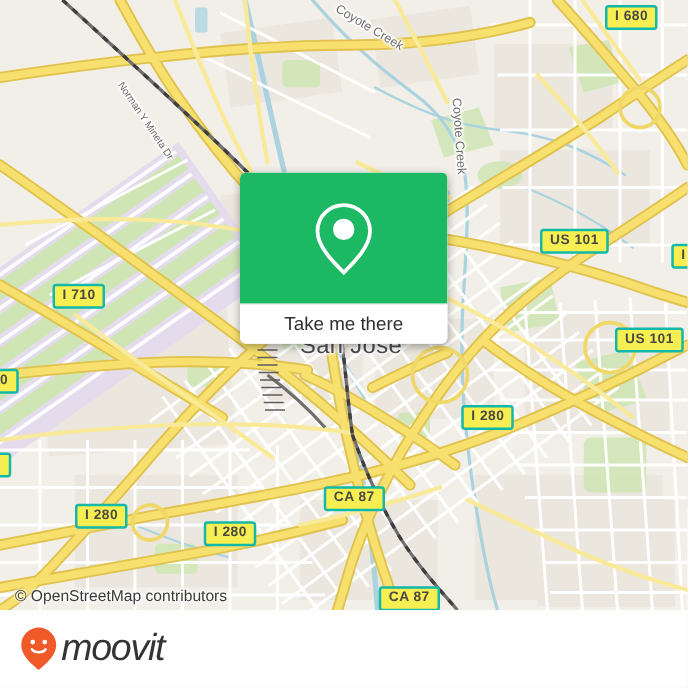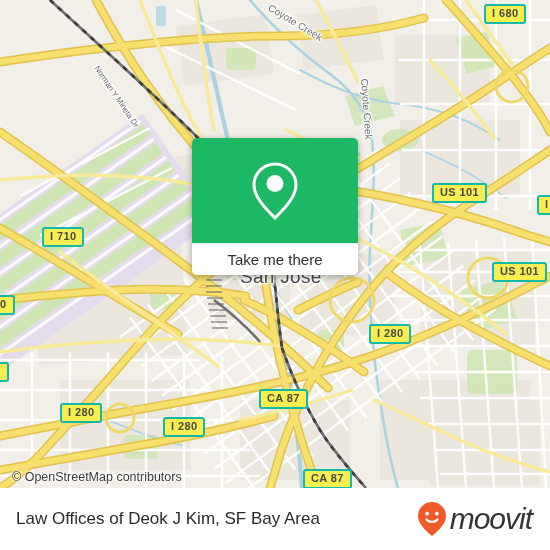--- a/index.html
+++ b/index.html
@@ -395,21 +395,20 @@
           <circle cx="27" cy="24.5" r="8.5" fill="#ffffff"></circle>
         </svg>
       </div>
       <div id="callout-btn">Take me there</div>
     </div>
 
     <div id="attrib">© OpenStreetMap contributors</div>
   </div>
 
   <div id="footer">
-    <div id="footer-title">Law Offices of Deok J Kim, SF Bay Area</div>
     <div id="brand">
       <svg width="30" height="36" viewBox="0 0 30 36">
         <path d="M15 1 C7.3 1 1 7.3 1 15 C1 24 11 31.5 15 35 C19 31.5 29 24 29 15 C29 7.3 22.7 1 15 1 Z" fill="#ef5a28"></path>
         <circle cx="10.2" cy="12.6" r="1.9" fill="#ffffff"></circle>
         <circle cx="19.8" cy="12.6" r="1.9" fill="#ffffff"></circle>
         <path d="M9.5 18.4 C11.6 21.6 18.4 21.6 20.5 18.4" fill="none" stroke="#ffffff" stroke-width="2" stroke-linecap="round"></path>
       </svg>
       <span id="brand-word">moovit</span>
     </div>
   </div>

